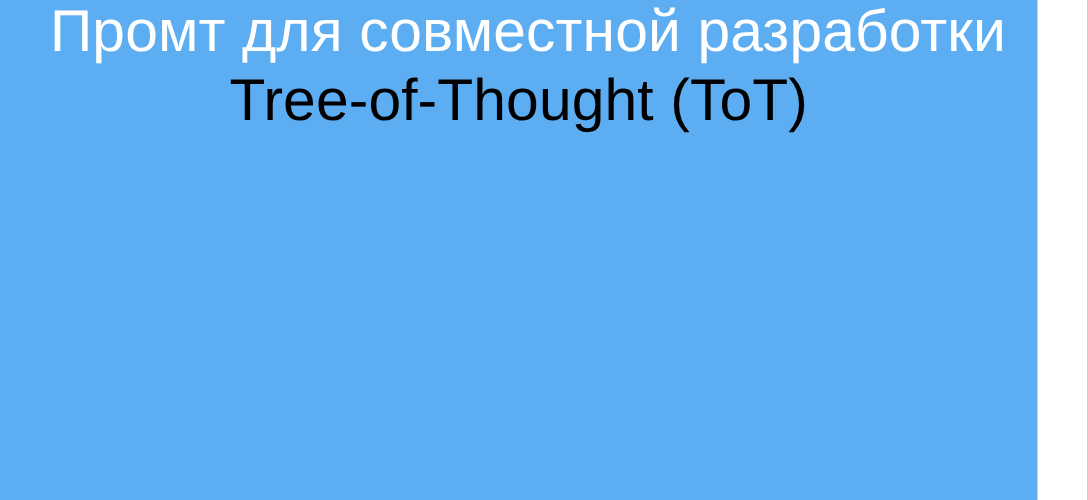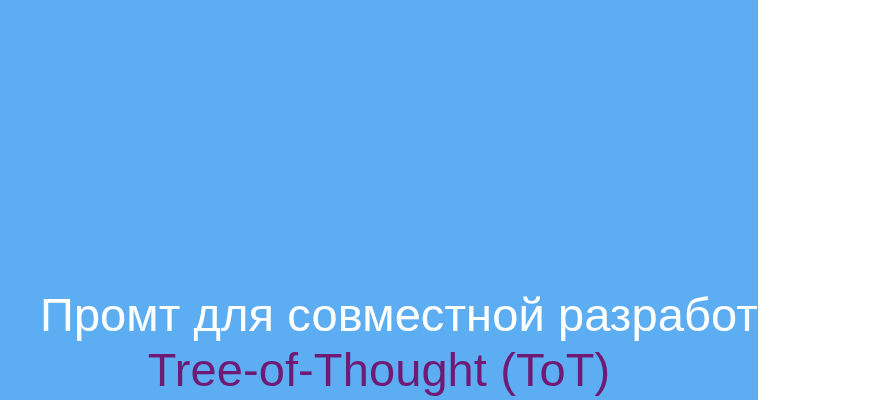--- a/index.html
+++ b/index.html
@@ -10,25 +10,25 @@
 
   body {
     width: 870px;
     height: 400px;
     overflow: hidden;
     font-family: "Liberation Sans", sans-serif;
   }
 
   #title-card {
     position: relative;
-    width: 758px;
+    width: 830px;
     height: 400px;
     box-sizing: border-box;
     display: flex;
-    align-items: flex-end;
+    align-items: flex-start;
     justify-content: center;
     background-color: #5cadf2; 
   }
 
   #title-block {
     width: 100%;
     padding: 0 40px;
     box-sizing: border-box;
     text-align: center;
     
@@ -50,16 +50,16 @@
 </head>
 <body>
 
 <div id="title-card" style="background-color: rgb(92, 173, 242);">
 
   <div id="title-block">
 
     <span class="title-line" style="color: rgb(255, 255, 255);">Промт для совместной разработки</span>
 
 
-    <span class="title-line" style="color: #701a75;">Tree-of-Thought (ToT)</span>
+    <span class="title-line" style="color: #000000;">Tree-of-Thought (ToT)</span>
 
   </div>
 </div>
 
 </body></html>

